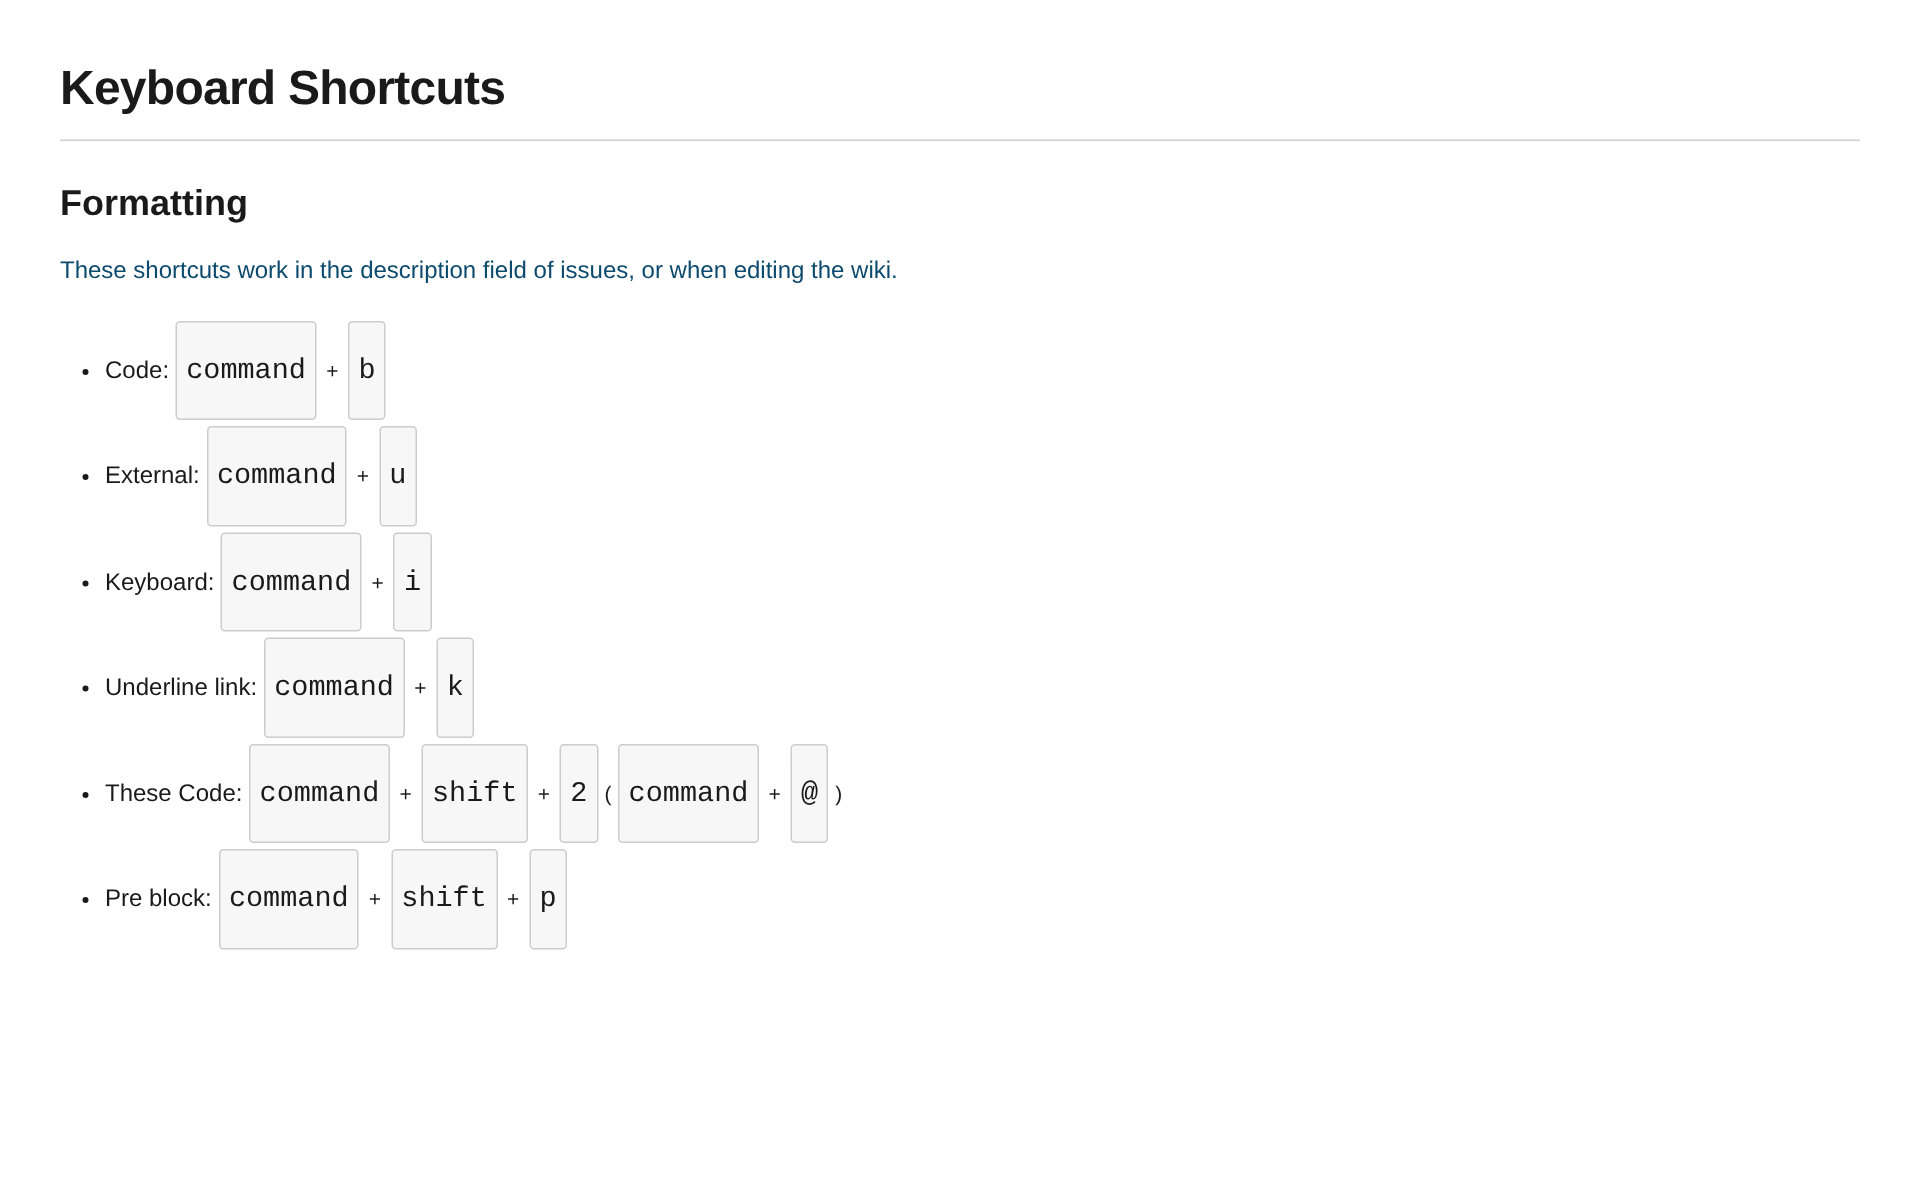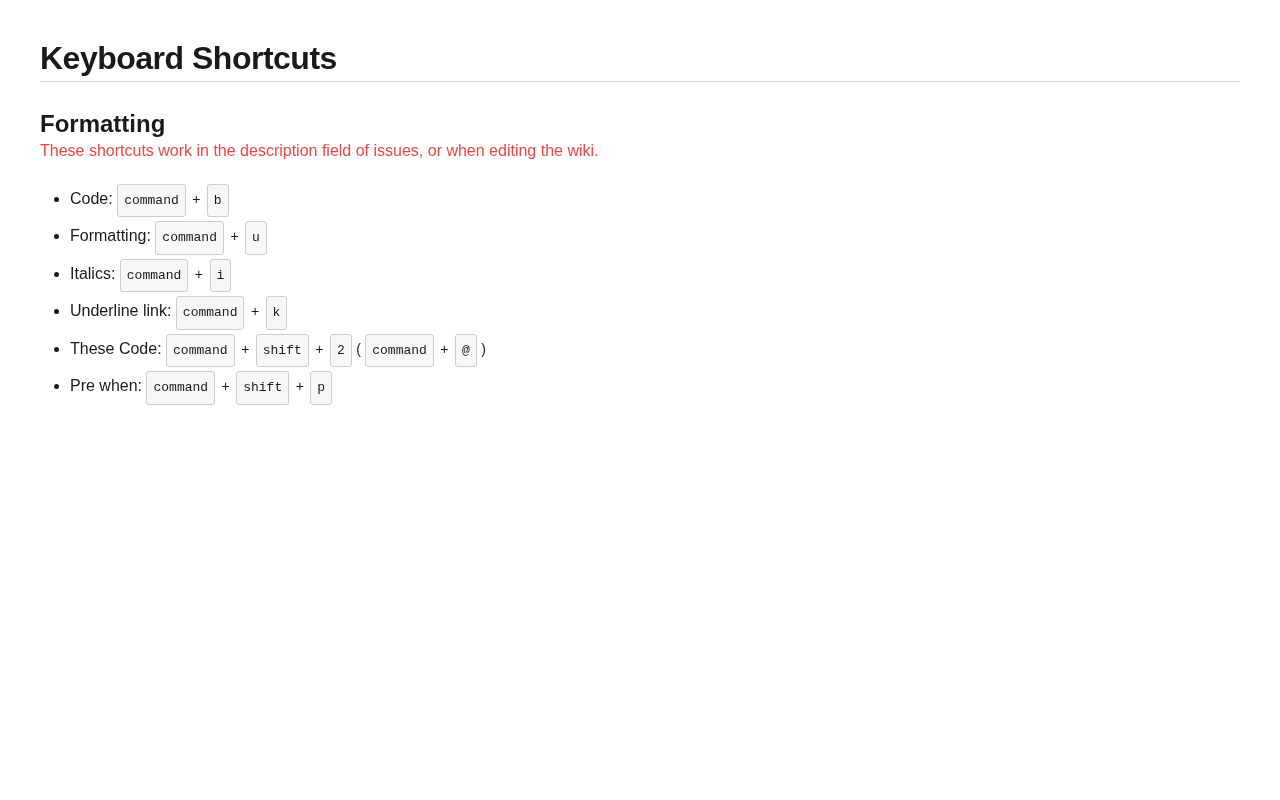--- a/index.html
+++ b/index.html
@@ -14,60 +14,61 @@
       color: #1a1a1a;
       background: #ffffff;
       padding: 40px 40px 40px 40px;
       max-width: 1280px;
     }
 
     .page-title {
       font-size: 32px;
       font-weight: 800;
       color: #1a1a1a;
-      margin-bottom: 4px;
+      margin-bottom: 16px;
       letter-spacing: -0.5px;
     }
 
     .divider {
       border: none;
       border-top: 1px solid #d0d0d0;
       margin-bottom: 28px;
     }
 
     .section-title {
       font-size: 24px;
       font-weight: 800;
       color: #1a1a1a;
+      margin-bottom: 18px;
     }
 
     .description {
       font-size: 16px;
-      color: #ef4444;
+      color: #0c4a6e;
       margin-bottom: 20px;
       line-height: 1.6;
     }
 
     .shortcuts-list {
       list-style: disc;
       padding-left: 30px;
       line-height: 1.9;
     }
 
     .shortcuts-list li {
       font-size: 16px;
       color: #1a1a1a;
       margin-bottom: 4px;
     }
 
     kbd {
       display: inline-block;
-      padding: 6px 6px;
+      padding: 18px 6px;
       font-family: "SFMono-Regular", Consolas, "Liberation Mono", Menlo, monospace;
-      font-size: 13px;
+      font-size: 19px;
       color: #1a1a1a;
       background-color: #f7f7f7;
       border: 1px solid #cccccc;
       border-radius: 3px;
       line-height: 1.5;
     }
 
     .plus {
       font-size: 14px;
       color: #1a1a1a;
@@ -91,28 +92,28 @@
 <ul class="shortcuts-list">
 
   <li>
     <span>Code: </span>
     <kbd>command</kbd>
     <span class="plus">+</span>
     <kbd>b</kbd>
   </li>
 
   <li>
-    <span>Formatting: </span>
+    <span>External: </span>
     <kbd>command</kbd>
     <span class="plus">+</span>
     <kbd>u</kbd>
   </li>
 
   <li>
-    <span>Italics: </span>
+    <span>Keyboard: </span>
     <kbd>command</kbd>
     <span class="plus">+</span>
     <kbd>i</kbd>
   </li>
 
   <li>
     <span>Underline link: </span>
     <kbd>command</kbd>
     <span class="plus">+</span>
     <kbd>k</kbd>
@@ -126,20 +127,20 @@
     <span class="plus">+</span>
     <kbd>2</kbd>
     <span class="paren"> (</span>
     <kbd>command</kbd>
     <span class="plus">+</span>
     <kbd>@</kbd>
     <span class="paren">)</span>
   </li>
 
   <li>
-    <span>Pre when: </span>
+    <span>Pre block: </span>
     <kbd>command</kbd>
     <span class="plus">+</span>
     <kbd>shift</kbd>
     <span class="plus">+</span>
     <kbd>p</kbd>
   </li>
 </ul>
 
 </body></html>

